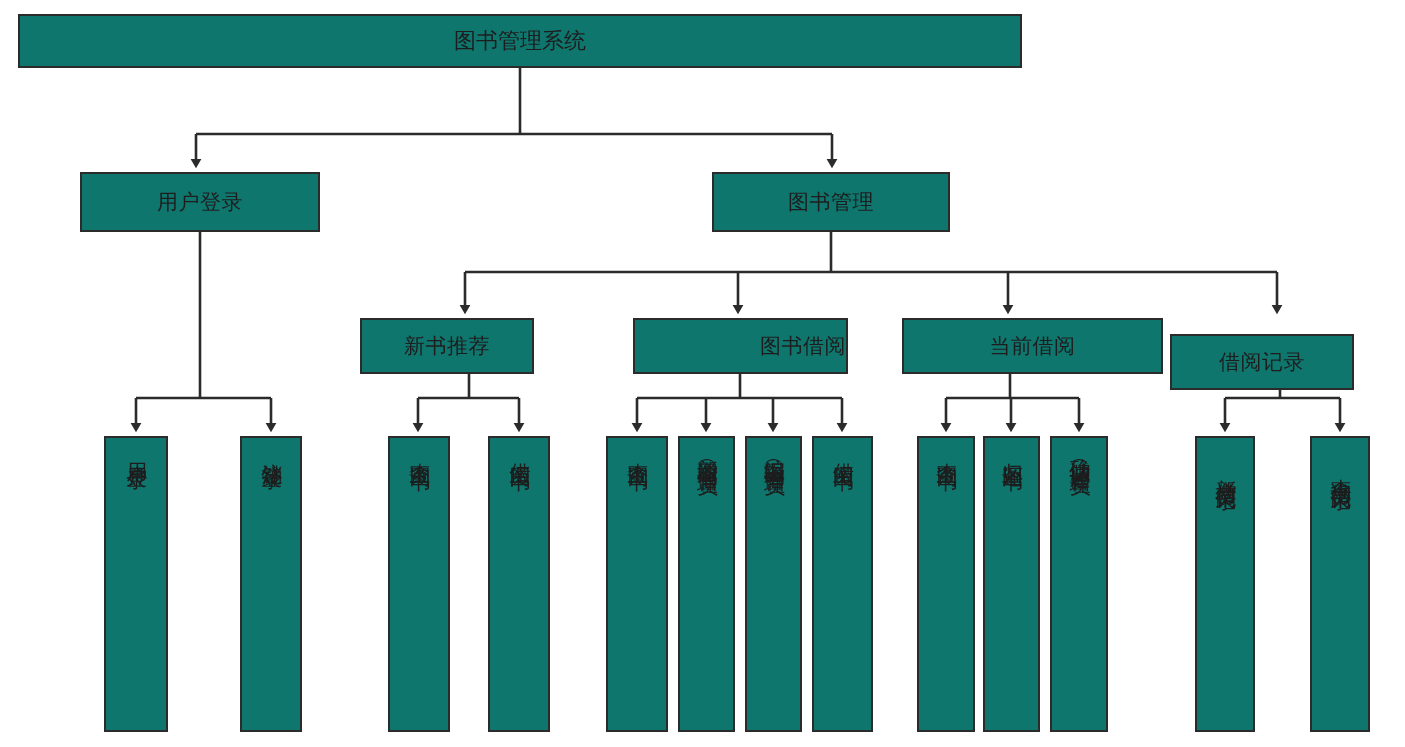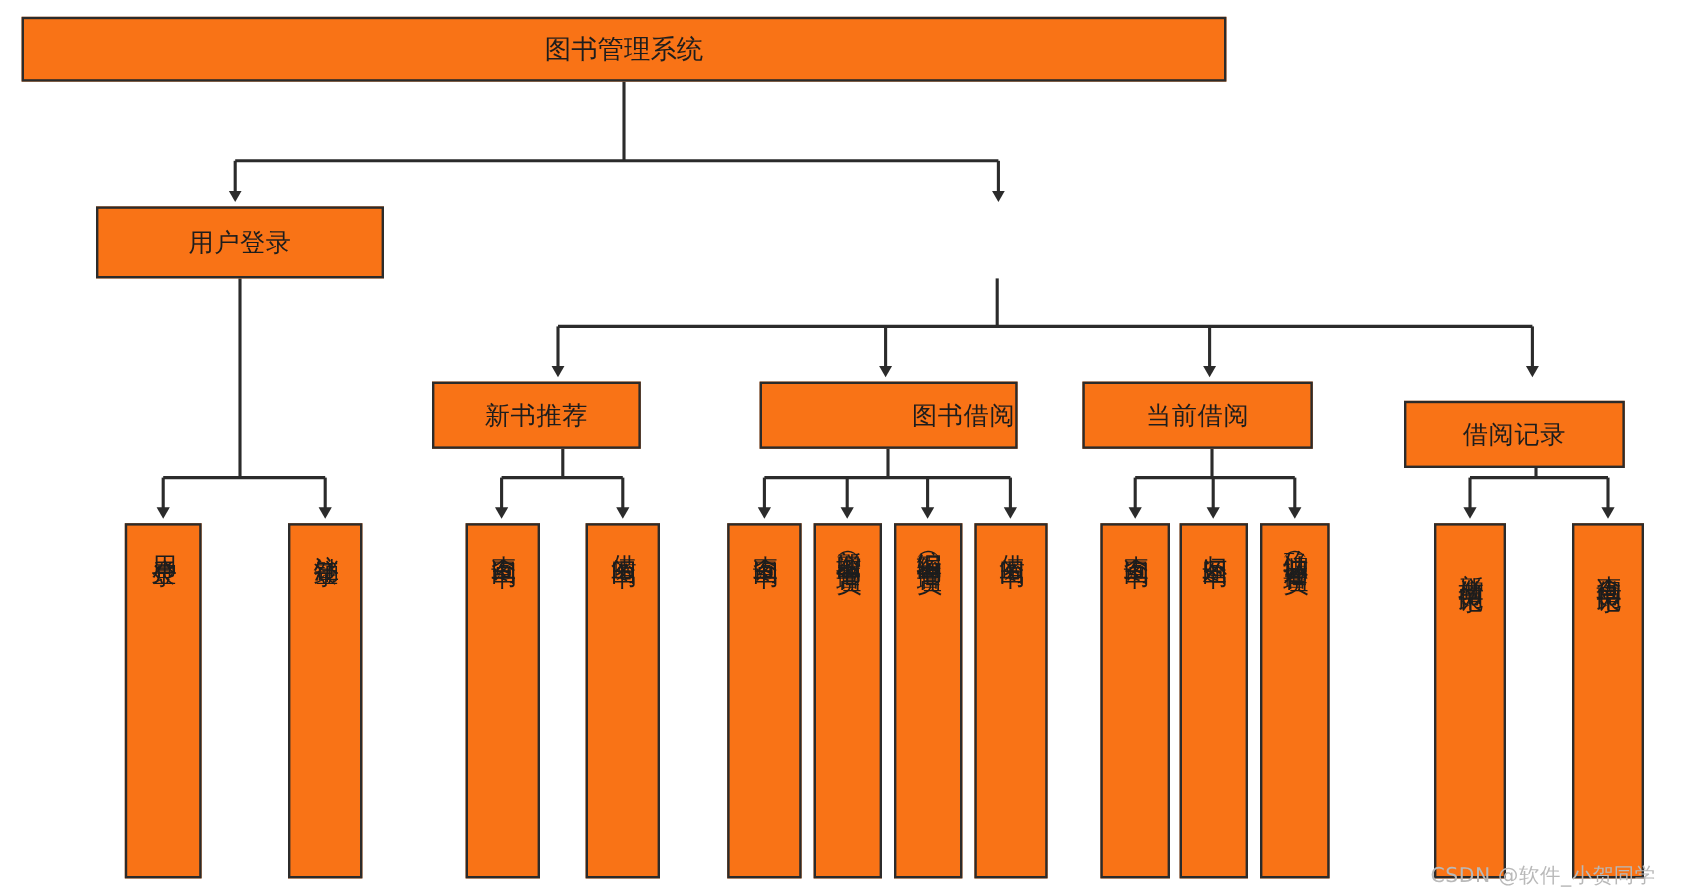--- a/index.html
+++ b/index.html
@@ -20,21 +20,21 @@
   #wires {
     position: absolute;
     left: 0;
     top: 0;
     width: 1405px;
     height: 747px;
   }
   .node {
     position: absolute;
     box-sizing: border-box;
-    background: #f97316;
+    background: #0f766e;
     border: 2.4px solid #2b2b2b;
     display: flex;
     align-items: center;
     justify-content: center;
     color: #1d1d1d;
   }
   .node.horiz {
     font-size: 21px;
     letter-spacing: 0.5px;
   }
@@ -118,28 +118,31 @@
     </g>
   </svg>
 
   <div class="node root" style="left:18px;top:14px;width:1004px;height:54px;">
     <span>图书管理系统</span>
   </div>
 
   <div class="node horiz" style="left:80px;top:172px;width:240px;height:60px;">
     <span>用户登录</span>
   </div>
+  <div class="node horiz" style="left:712px;top:172px;width:238px;height:60px;">
+    <span>图书管理</span>
+  </div>
 
   <div class="node horiz" style="left:360px;top:318px;width:174px;height:56px;">
     <span>新书推荐</span>
   </div>
   <div class="node horiz" style="left:633px;top:318px;width:215px;height:56px;justify-content:flex-end;">
     <span>图书借阅</span>
   </div>
-  <div class="node horiz" style="left:902px;top:318px;width:192px;height:56px;">
+  <div class="node horiz" style="left:902px;top:318px;width:261px;height:56px;">
     <span>当前借阅</span>
   </div>
   <div class="node horiz" style="left:1170px;top:334px;width:184px;height:56px;">
     <span>借阅记录</span>
   </div>
 
   <div class="node vert" style="left:104px;top:436px;width:64px;height:296px;">
     <span class="vlabel">用户登录</span>
   </div>
   <div class="node vert" style="left:240px;top:436px;width:62px;height:296px;">
@@ -172,14 +175,13 @@
   <div class="node vert" style="left:1050px;top:436px;width:58px;height:296px;padding-top:4px;">
     <span class="vlabel">确认归还（管理员）</span>
   </div>
   <div class="node vert" style="left:1195px;top:436px;width:60px;height:296px;padding-top:24px;">
     <span class="vlabel">新增借阅记录</span>
   </div>
   <div class="node vert" style="left:1310px;top:436px;width:60px;height:296px;padding-top:24px;">
     <span class="vlabel">查询借阅记录</span>
   </div>
 
-  <div class="watermark" style="left:1192px;top:718px;">CSDN @软件_小贺同学</div>
 </div>
 
 </body></html>

